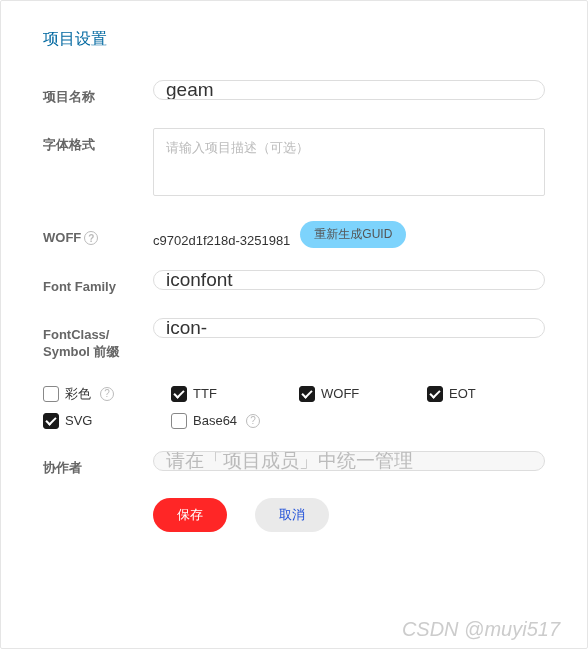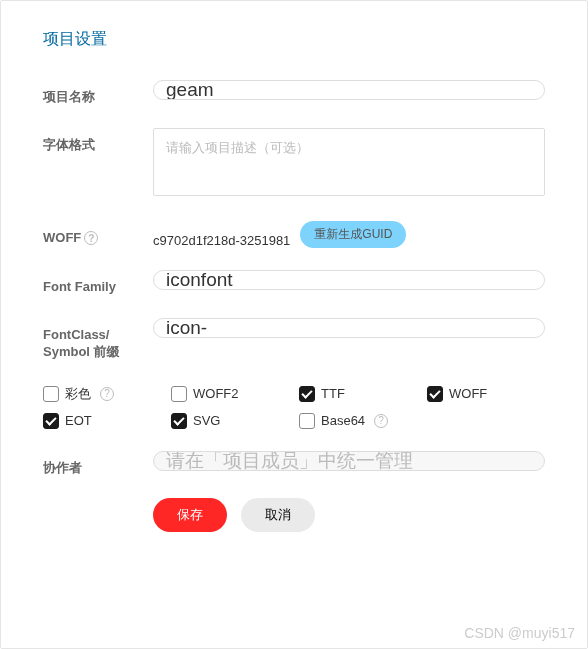--- a/index.html
+++ b/index.html
@@ -131,40 +131,41 @@
   content: "";
   width: 4px;
   height: 8px;
   border: solid #fff;
   border-width: 0 2px 2px 0;
   transform: rotate(45deg);
   margin-top: -2px;
 }
 .actions {
   display: flex;
-  gap: 14px;
+  gap: 28px;
   margin-left: 110px;
   margin-top: 6px;
 }
 .btn {
   height: 34px;
   padding: 0 24px;
   border-radius: 17px;
   border: none;
   font-size: 13px;
   cursor: pointer;
 }
 .btn-primary { background: #ff2626; color: #fff; }
-.btn-default { background: #eaeaea; color: #000000; }
+.btn-default { background: #eaeaea; color: #1d4ed8; }
 .watermark {
   position: absolute;
-  right: 13px;
+  right: 28px;
   bottom: 8px;
-  font-size: 14px;
+  font-size: 20px;
   color: #ccc;
+  font-style: italic;
   pointer-events: none;
 }
 .formats-label { padding-top: 14px; }
 </style>
 </head>
 <body>
 
 <div class="dialog">
   <div class="title">项目设置</div>
 
@@ -208,24 +209,20 @@
 
   <div class="form-row">
     <div class="form-control">
       <div class="checkbox-grid" id="formats-grid">
           <label class="checkbox-item">
             <span class="cb"></span>
             <span>彩色</span>
             <span class="help-icon">?</span>
           </label>
           <label class="checkbox-item">
-            <span class="cb"></span>
-            <span>WOFF2</span>
-          </label>
-          <label class="checkbox-item">
             <span class="cb checked"></span>
             <span>TTF</span>
           </label>
           <label class="checkbox-item">
             <span class="cb checked"></span>
             <span>WOFF</span>
           </label>
           <label class="checkbox-item">
             <span class="cb checked"></span>
             <span>EOT</span>

